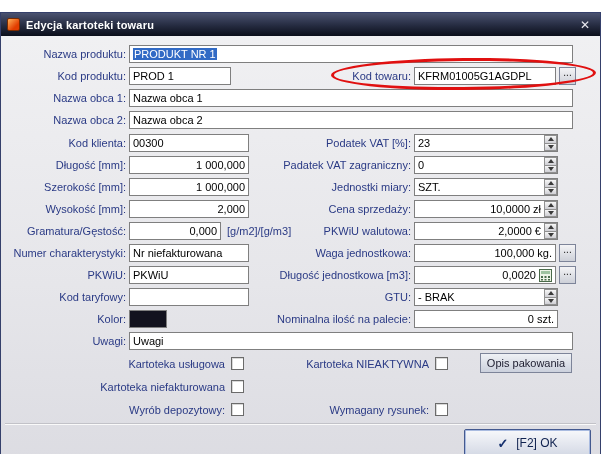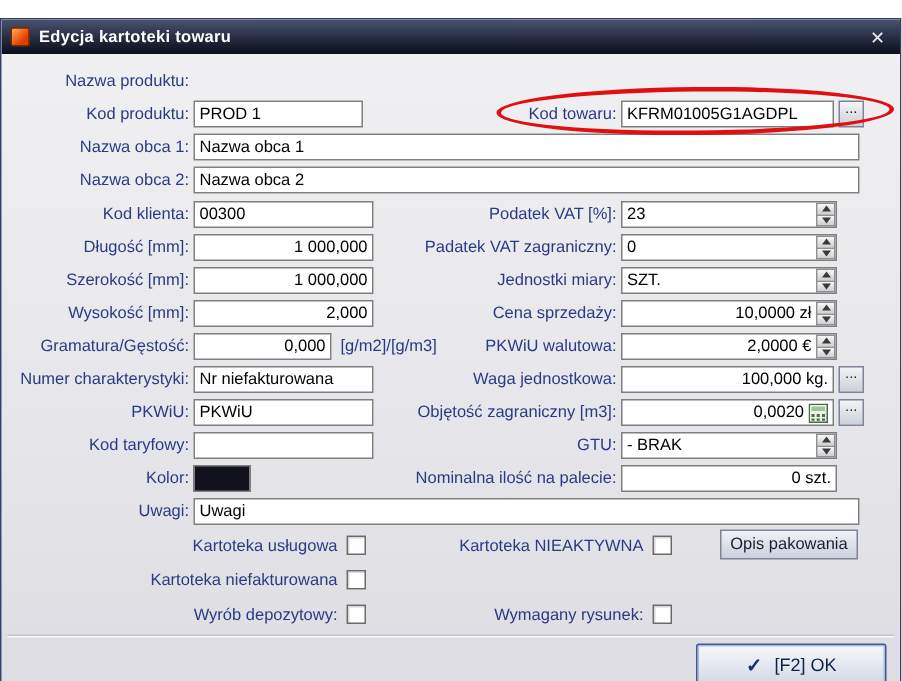--- a/index.html
+++ b/index.html
@@ -117,21 +117,24 @@
   <div class="lbl" style="top:143px;left:6px;width:119px">Długość [mm]:</div>
   <div class="lbl" style="top:165px;left:6px;width:119px">Szerokość [mm]:</div>
   <div class="lbl" style="top:187px;left:6px;width:119px">Wysokość [mm]:</div>
   <div class="lbl" style="top:209px;left:6px;width:119px">Gramatura/Gęstość:</div>
   <div class="lbl" style="top:231px;left:6px;width:119px">Numer charakterystyki:</div>
   <div class="lbl" style="top:253px;left:6px;width:119px">PKWiU:</div>
   <div class="lbl" style="top:275px;left:6px;width:119px">Kod taryfowy:</div>
   <div class="lbl" style="top:297px;left:6px;width:119px">Kolor:</div>
   <div class="lbl" style="top:319px;left:6px;width:119px">Uwagi:</div>
 
-  <div class="fld" style="top:54px;left:128px;width:113px">
+  <div class="fld" style="top:32px;left:128px;width:444px">
+    <span class="val"><span class="sel-text">PRODUKT NR 1</span></span>
+  </div>
+  <div class="fld" style="top:54px;left:128px;width:102px">
     <span class="val">PROD 1</span>
   </div>
   <div class="fld" style="top:76px;left:128px;width:444px">
     <span class="val">Nazwa obca 1</span>
   </div>
   <div class="fld" style="top:98px;left:128px;width:444px">
     <span class="val">Nazwa obca 2</span>
   </div>
   <div class="fld" style="top:121px;left:128px;width:120px">
     <span class="val">00300</span>
@@ -163,21 +166,21 @@
     <span class="val">Uwagi</span>
   </div>
 
   <div class="lbl" style="top:54px;left:230px;width:180px">Kod towaru:</div>
   <div class="lbl" style="top:121px;left:230px;width:180px">Podatek VAT [%]:</div>
   <div class="lbl" style="top:143px;left:230px;width:180px">Padatek VAT zagraniczny:</div>
   <div class="lbl" style="top:165px;left:230px;width:180px">Jednostki miary:</div>
   <div class="lbl" style="top:187px;left:230px;width:180px">Cena sprzedaży:</div>
   <div class="lbl" style="top:209px;left:230px;width:180px">PKWiU walutowa:</div>
   <div class="lbl" style="top:231px;left:230px;width:180px">Waga jednostkowa:</div>
-  <div class="lbl" style="top:253px;left:230px;width:180px">Objętość zagraniczny [m3]:</div>
+  <div class="lbl" style="top:253px;left:230px;width:180px">Długość jednostkowa [m3]:</div>
   <div class="lbl" style="top:275px;left:230px;width:180px">GTU:</div>
   <div class="lbl" style="top:297px;left:230px;width:180px">Nominalna ilość na palecie:</div>
 
   <div class="fld" style="top:54px;left:413px;width:142px">
     <span class="val">KFRM01005G1AGDPL</span>
   </div>
   <button class="browse" style="top:54px;left:558px">...</button>
 
   <div class="fld" style="top:121px;left:413px;width:144px">
     <span class="val">23</span>

